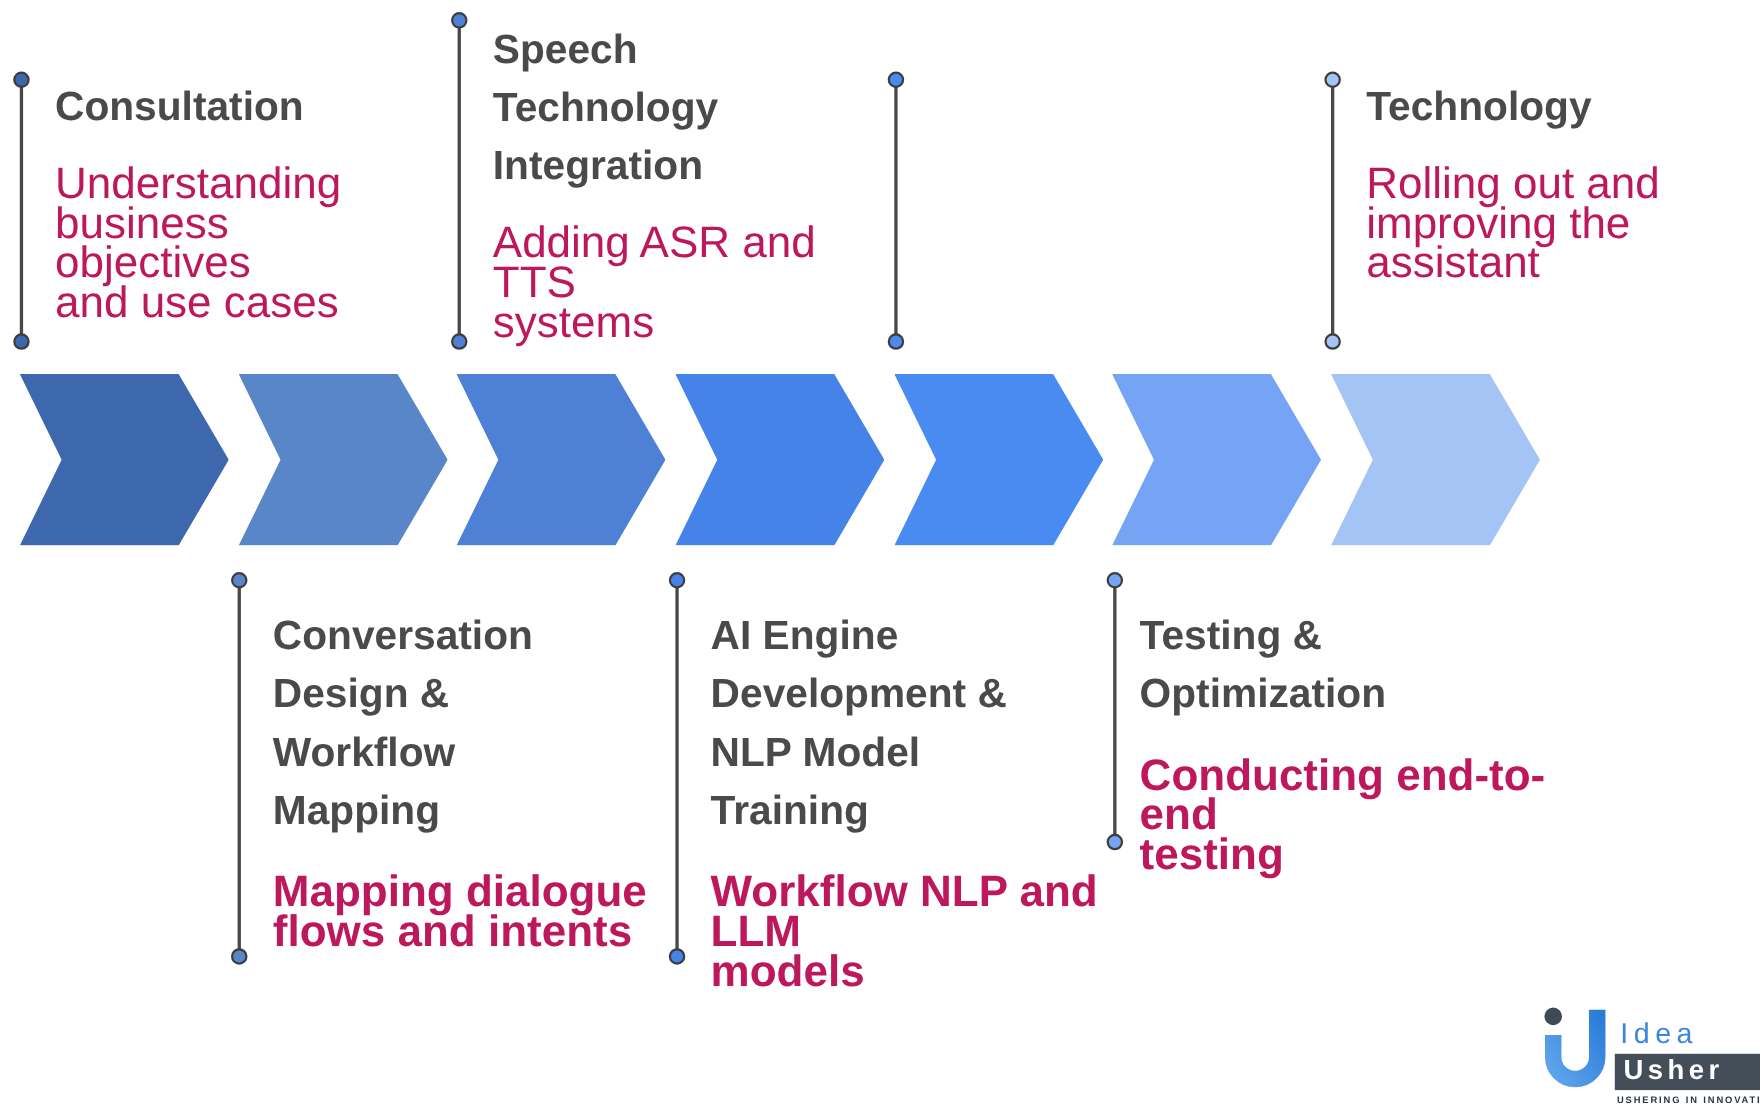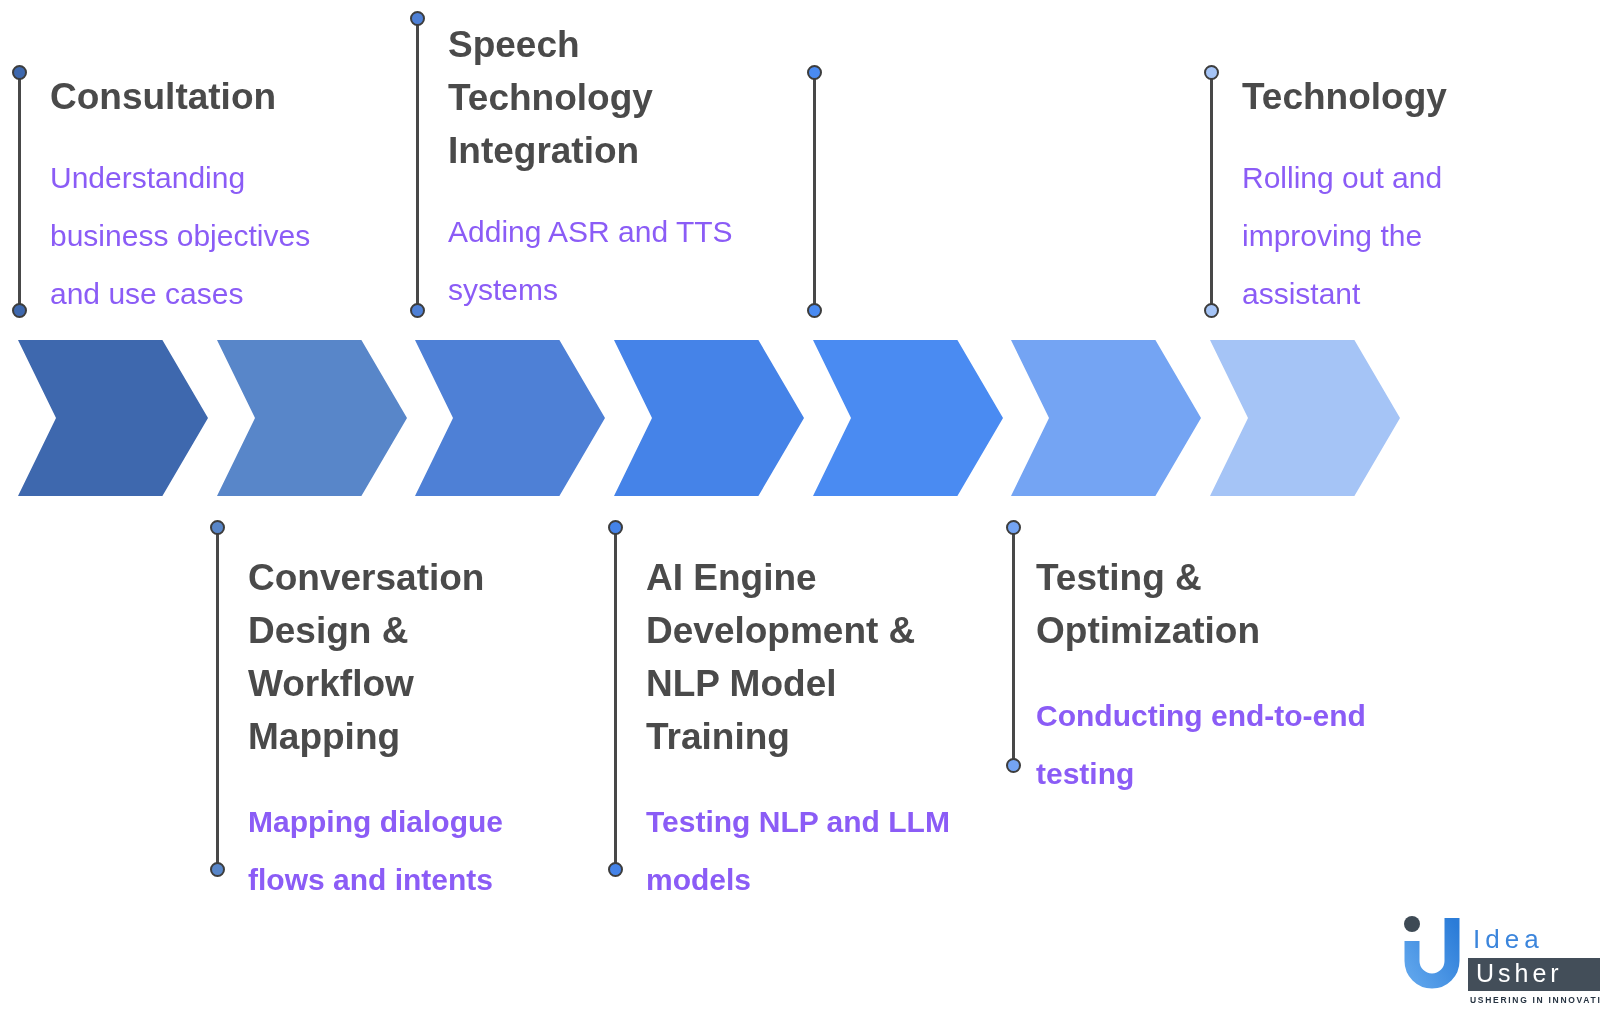--- a/index.html
+++ b/index.html
@@ -35,24 +35,24 @@
   
   .label-block { position: absolute; }
   .step-title {
     font-size: 37px;
     line-height: 53px;
     font-weight: 700;
     color: #4A4A4A;
     white-space: pre-line;
   }
   .step-desc {
-    font-size: 30px;
-    line-height: 58px;
+    font-size: 40px;
+    line-height: 36px;
     font-weight: 400;
-    color: #8b5cf6;
+    color: #be185d;
     white-space: pre-line;
     margin-top: 26px;
   }
   .label-bottom .step-desc { margin-top: 30px; font-weight: bold; }
 
   
   .chevron {
     position: absolute;
     top: 340px;
     width: 190px;
@@ -74,21 +74,21 @@
     font-weight: 500;
     color: #3B85DC;
     letter-spacing: 5px;
     padding-left: 5px;
   }
   .logo-usher {
     margin-top: 3px;
     background: #434E59;
     color: #ffffff;
     font-size: 25px;
-    font-weight: 400;
+    font-weight: 700;
     letter-spacing: 4px;
     padding: 1px 8px 3px 8px;
     width: 132px;
   }
   .logo-tagline {
     margin-top: 4px;
     font-size: 8.5px;
     font-weight: 700;
     color: #273442;
     letter-spacing: 1.7px;
@@ -166,21 +166,21 @@
 Workflow
 Mapping</div>
     <div class="step-desc">Mapping dialogue
 flows and intents</div>
   </div>
   <div class="label-block label-bottom" style="left:646px; top:551px; width:360px">
     <div class="step-title">AI Engine
 Development &amp;
 NLP Model
 Training</div>
-    <div class="step-desc">Testing NLP and LLM
+    <div class="step-desc">Workflow NLP and LLM
 models</div>
   </div>
   <div class="label-block label-bottom" style="left:1036px; top:551px; width:370px">
     <div class="step-title">Testing &amp;
 Optimization</div>
     <div class="step-desc">Conducting end-to-end
 testing</div>
   </div>
 
   <div class="chevron" style="left: 18px; background-color: rgb(62, 104, 174);"></div>

